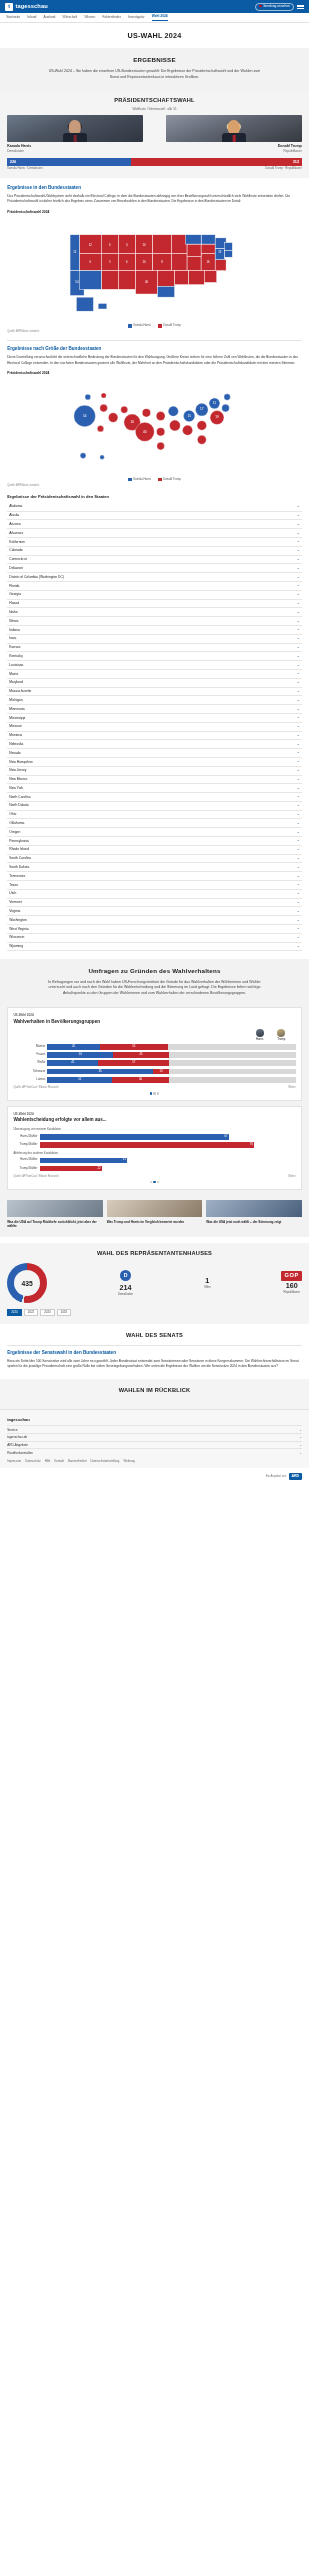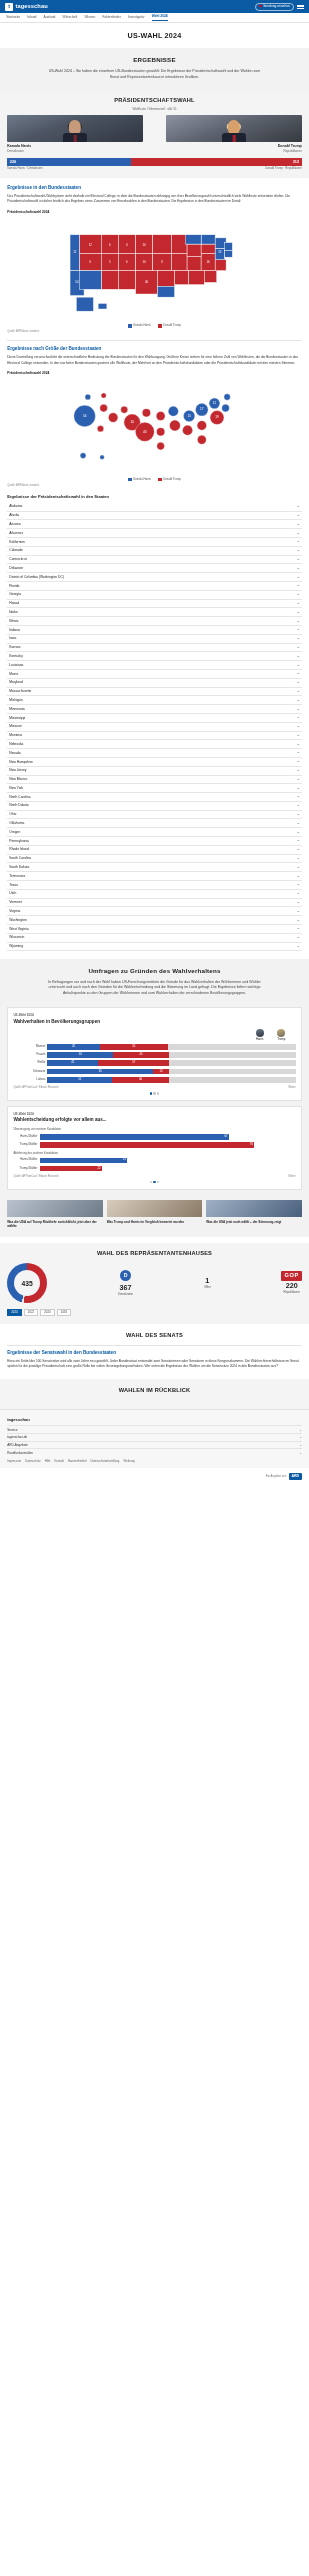--- a/index.html
+++ b/index.html
@@ -746,30 +746,30 @@
     <div class="house-row">
       <div class="donutwrap">
         <div class="donut">
             <div class="hole">
               <span>435</span>
             </div>
           </div>
       </div>
       <div class="hstat">
         <div class="hicon dem-bg">D</div>
-        <div class="hnum">367</div>
+        <div class="hnum">214</div>
         <div class="hlab">Demokraten</div>
       </div>
       <div class="hstat">
         <div class="hnum">1</div>
         <div class="hlab">Offen</div>
       </div>
       <div class="hstat">
         <div class="gop-logo">GOP</div>
-        <div class="hnum">220</div>
+        <div class="hnum">160</div>
         <div class="hlab">Republikaner</div>
       </div>
     </div>
     <div class="house-tabs">
       <span class="on">2024</span>
       <span>2022</span>
       <span>2020</span>
       <span>2018</span>
     </div>
   </div>

